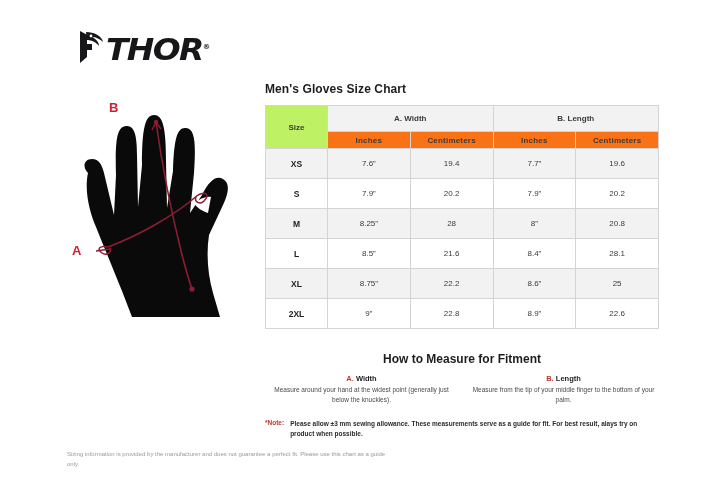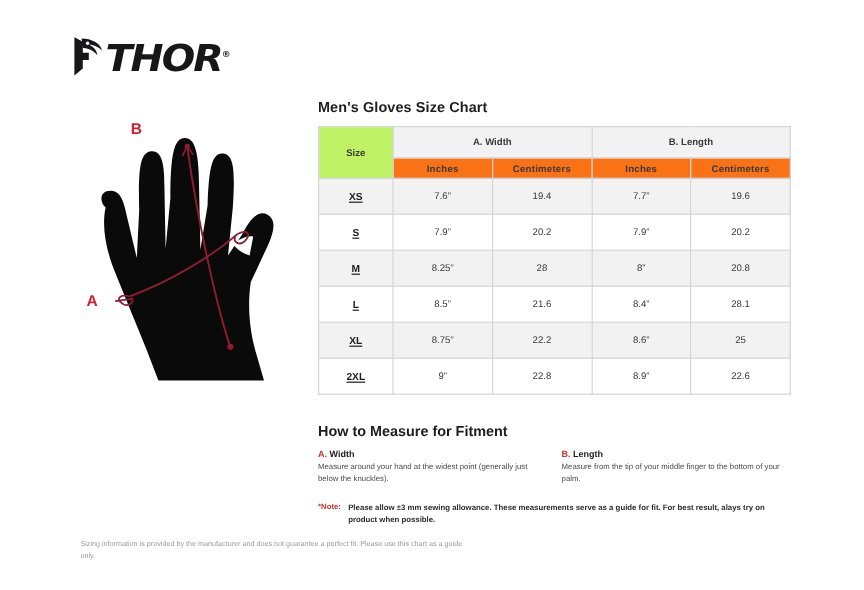--- a/index.html
+++ b/index.html
@@ -13,21 +13,21 @@
     height: 492px;
     position: relative;
     font-family: "Liberation Sans", sans-serif;
     color: #2b2b2b;
     overflow: hidden;
   }
 
   
   #brand-header {
     position: absolute;
-    left: 60px;
+    left: 78px;
     top: 30px;
     display: flex;
     align-items: center;
     gap: 16px;
   }
   #thor-logo {
     display: flex;
     align-items: center;
     gap: 2px;
   }
@@ -134,35 +134,35 @@
     border: 1px solid #000000;
     letter-spacing: 0.2px;
   }
   tbody td {
     height: 30px;
   }
   tbody td.size-cell {
     font-weight: bold;
     font-size: 8.5px;
     color: #1d1d1f;
-    text-decoration: underline;
   }
   tbody tr.shaded td {
     background: #f2f2f2;
   }
   tbody tr.plain td {
     background: #ffffff;
   }
 
   
   #howto {
     position: absolute;
     left: 265px;
     top: 352px;
     width: 394px;
+    text-align: center;
   }
   #howto-title {
     font-size: 12px;
     font-weight: bold;
     color: #1d1d1f;
     margin-bottom: 8px;
   }
   .howto-cols {
     display: flex;
     gap: 0px;

